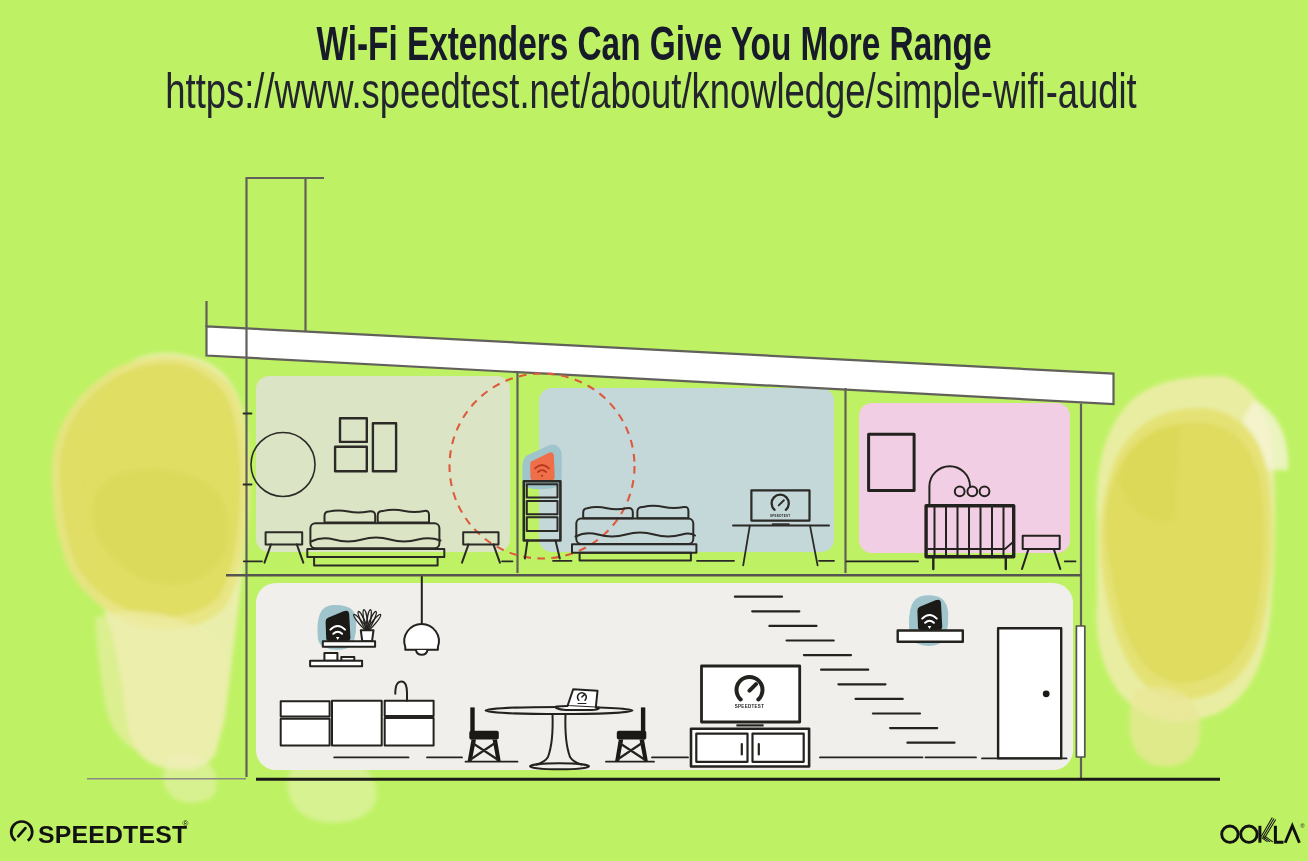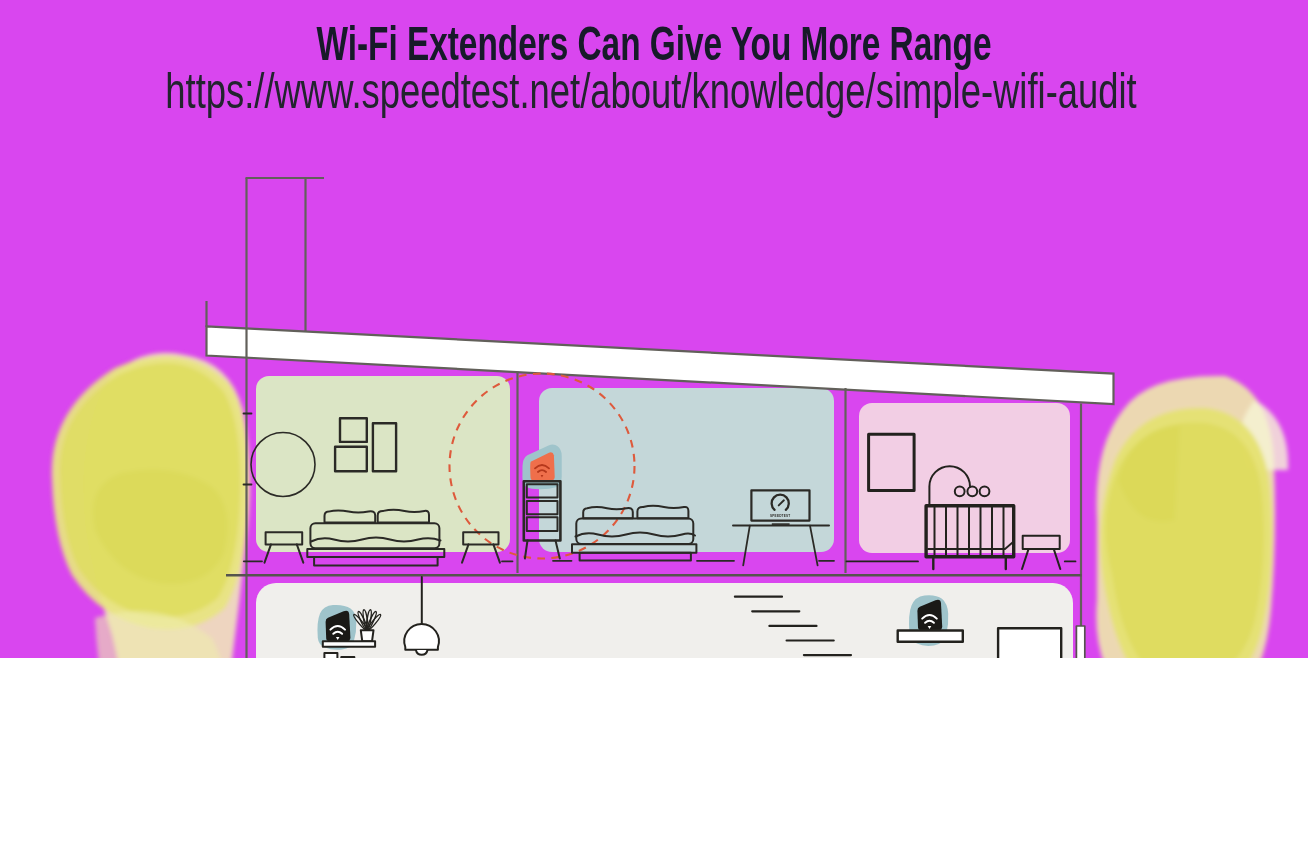--- a/index.html
+++ b/index.html
@@ -1,16 +1,16 @@
 <!DOCTYPE html>
 <html><head>
 <meta charset="utf-8">
 <style>
 html,body{margin:0;padding:0;background:#ffffff;}
-#page{position:relative;width:1308px;height:658px;overflow:hidden;background:#d946ef;font-family:"Liberation Sans",sans-serif;}
+#page{position:relative;width:1308px;height:861px;overflow:hidden;background:#bef264;font-family:"Liberation Sans",sans-serif;}
 #title{position:absolute;top:16px;left:654px;font-weight:bold;font-size:48px;color:#171a29;transform:translateX(-50%) scaleX(0.695);white-space:nowrap;}
 #subtitle{position:absolute;top:61px;left:651px;font-weight:normal;font-size:50.5px;color:#22242e;transform:translateX(-50%) scaleX(0.721);white-space:nowrap;}
 </style>
 </head>
 <body>
 <div id="page">
 <div id="title">Wi-Fi Extenders Can Give You More Range</div>
 <div id="subtitle">https://www.speedtest.net/about/knowledge/simple-wifi-audit</div>
 <svg id="art" width="1308" height="861" viewBox="0 0 1308 861" style="position:absolute;left:0;top:0;" xmlns="http://www.w3.org/2000/svg">
 <defs>

